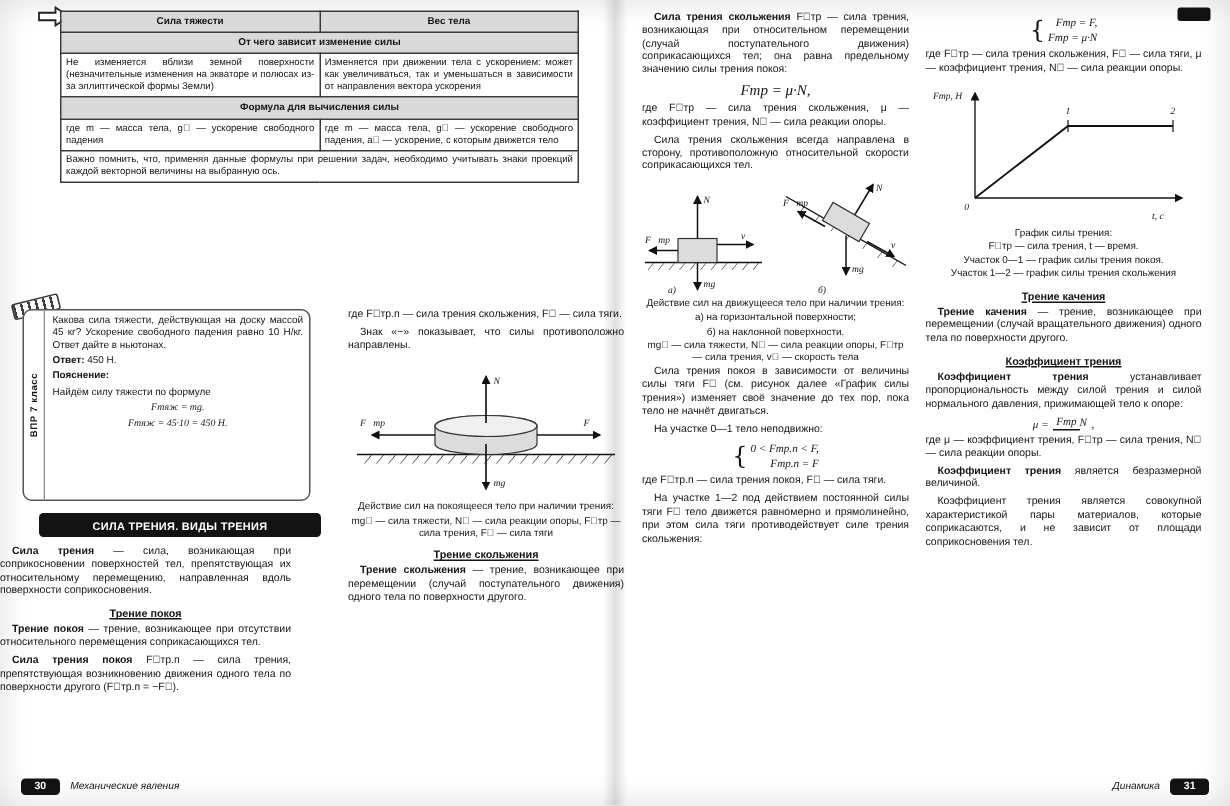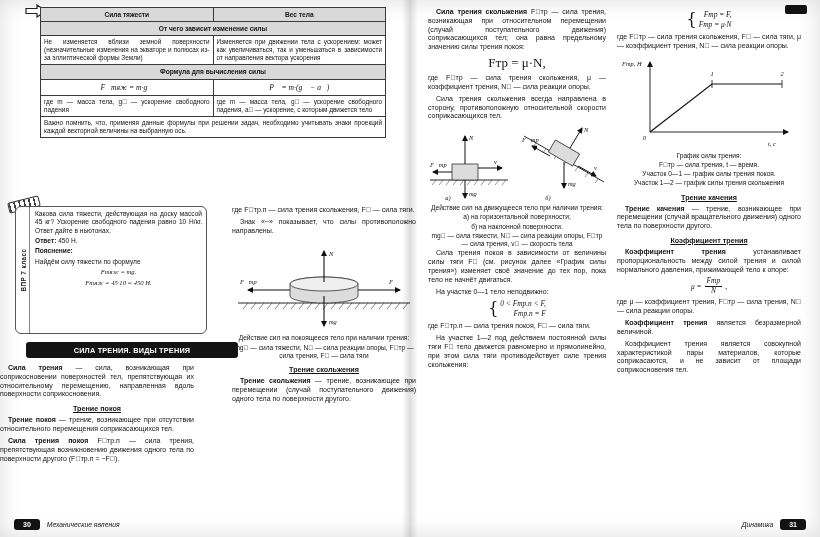--- a/index.html
+++ b/index.html
@@ -5,52 +5,52 @@
   html,body{margin:0;padding:0;width:820px;height:537px;overflow:hidden;background:#fff;
     font-family:"Liberation Sans",sans-serif;color:#141414;}
   .spread{position:absolute;inset:0;background:#fff;box-shadow:inset 0 0 22px rgba(0,0,0,.14);}
   .gutter{position:absolute;left:402px;top:0;width:16px;height:100%;
     background:linear-gradient(90deg,rgba(0,0,0,0),rgba(0,0,0,.13) 50%,rgba(0,0,0,0));}
   
   .p{font-size:7px;line-height:1.26;text-align:justify;margin:0 0 3px;text-indent:8px;}
   .noind{text-indent:0;}
   .cap{font-size:6.6px;line-height:1.25;text-align:center;margin:1px 0;}
   .h{font-size:7.2px;font-weight:bold;text-align:center;margin:5px 0 3px;text-decoration:underline;}
-  .fcent{text-align:center;font-family:"Liberation Serif",serif;font-size:13px;margin:3px 0;}
+  .fcent{text-align:center;font-family:"Liberation Serif",serif;font-style:italic;font-size:10px;margin:3px 0;}
   
   .tbl{position:absolute;left:40px;top:7px;width:346px;border-collapse:collapse;font-size:6.4px;line-height:1.25;table-layout:fixed;}
   .tbl th,.tbl td{border:1px solid #3a3a3a;padding:2px 3px;vertical-align:top;text-align:justify;}
   .tbl th{background:#d9d9d9;text-align:center;font-size:6.6px;padding:2.5px 2px;}
   .tbl td.frm{text-align:center;font-family:"Liberation Serif",serif;font-style:italic;font-size:7.6px;padding:3px 2px;}
   
   .vpr{position:absolute;left:15px;top:206px;width:190px;min-height:126px;border:1px solid #555;
     border-radius:6px;display:flex;background:#fff;}
   .vpr-side{width:13px;border-right:1px solid #888;position:relative;border-radius:5px 0 0 5px;}
   .vpr-label{position:absolute;left:50%;top:50%;transform:translate(-50%,-50%) rotate(180deg);
     writing-mode:vertical-rl;font-size:6.4px;font-weight:bold;white-space:nowrap;letter-spacing:.4px;}
   .vpr-body{padding:3px 4px 3px 5px;font-size:6.6px;flex:1;}
   .vpr-body p{margin:0 0 2px;text-align:justify;line-height:1.27;}
   .vpr-body .vf{font-family:"Liberation Serif",serif;font-style:italic;text-align:center;}
   .tape{position:absolute;left:8px;top:199px;width:30px;height:9px;border:1px solid #333;border-radius:2px;
     background:repeating-linear-gradient(90deg,#3c3c3c 0 1.6px,#fff 1.6px 5px);transform:rotate(-14deg);}
   
-  .sec-title{position:absolute;left:26px;top:342px;width:212px;background:#131313;color:#fff;
+  .sec-title{position:absolute;left:26px;top:342px;width:188px;background:#131313;color:#fff;
     font-weight:bold;font-size:7.3px;text-align:center;padding:3.5px 0;border-radius:3px;letter-spacing:.2px;}
   
   .colA{position:absolute;left:0;top:364px;width:194px;}
   .colB{position:absolute;left:232px;top:206px;width:184px;}
   .colC{position:absolute;left:428px;top:8px;width:178px;}
   .colD{position:absolute;left:617px;top:8px;width:184px;}
   
   .sys{display:flex;align-items:center;justify-content:center;margin:2px 0 3px;}
   .brace{font-family:"DejaVu Serif",serif;font-size:16px;line-height:1;margin-right:2px;font-weight:400;}
   .sys-lines .line{display:block;font-family:"Liberation Serif",serif;font-style:italic;font-size:7.4px;line-height:1.35;text-align:right;}
   .frac-row{display:flex;justify-content:center;align-items:center;gap:3px;margin:3px 0;
     font-family:"Liberation Serif",serif;font-style:italic;font-size:7.4px;}
-  .frac{display:inline-flex;flex-direction:column;align-items:center;line-height:1.15;}
+  .frac{display:inline-flex;flex-direction:row;align-items:center;line-height:1.15;}
   .frac .num{border-bottom:.8px solid #141414;padding:0 2px;}
   
   .arrow-ic{position:absolute;left:24px;top:4px;}
   .tab-tr{position:absolute;right:13px;top:5px;width:22px;height:9px;background:#121212;border-radius:2px;}
   
   .footer-l{position:absolute;left:14px;bottom:7px;display:flex;align-items:center;gap:7px;}
   .footer-r{position:absolute;right:14px;bottom:7px;display:flex;align-items:center;gap:7px;}
   .pagenum{background:#121212;color:#fff;font-weight:bold;font-size:7px;padding:2px 9px;border-radius:3px;}
   .foot-txt{font-style:italic;font-size:6.8px;}
   
@@ -79,24 +79,20 @@
     <tr>
           <th colspan="2">От чего зависит изменение силы</th>
         </tr>
     <tr>
       <td>Не изменяется вблизи земной поверхности (незначительные изменения на экваторе и полюсах из-за эллиптической формы Земли)</td>
       <td>Изменяется при движении тела с ускорением: может как увеличиваться, так и уменьшаться в зависимости от направления вектора ускорения</td>
     </tr>
     <tr>
           <th colspan="2">Формула для вычисления силы</th>
         </tr>
-    <tr>
-      <td class="frm">F⃗тяж = m·g⃗</td>
-      <td class="frm">P⃗ = m·(g⃗ − a⃗)</td>
-    </tr>
     <tr>
       <td>где m — масса тела, g⃗ — ускорение свободного падения</td>
       <td>где m — масса тела, g⃗ — ускорение свободного падения, a⃗ — ускорение, с которым движется тело</td>
     </tr>
     <tr>
           <td colspan="2">Важно помнить, что, применяя данные формулы при решении задач, необходимо учитывать знаки проекций каждой векторной величины на выбранную ось.</td>
         </tr>
   </tbody>
     </table>
 

